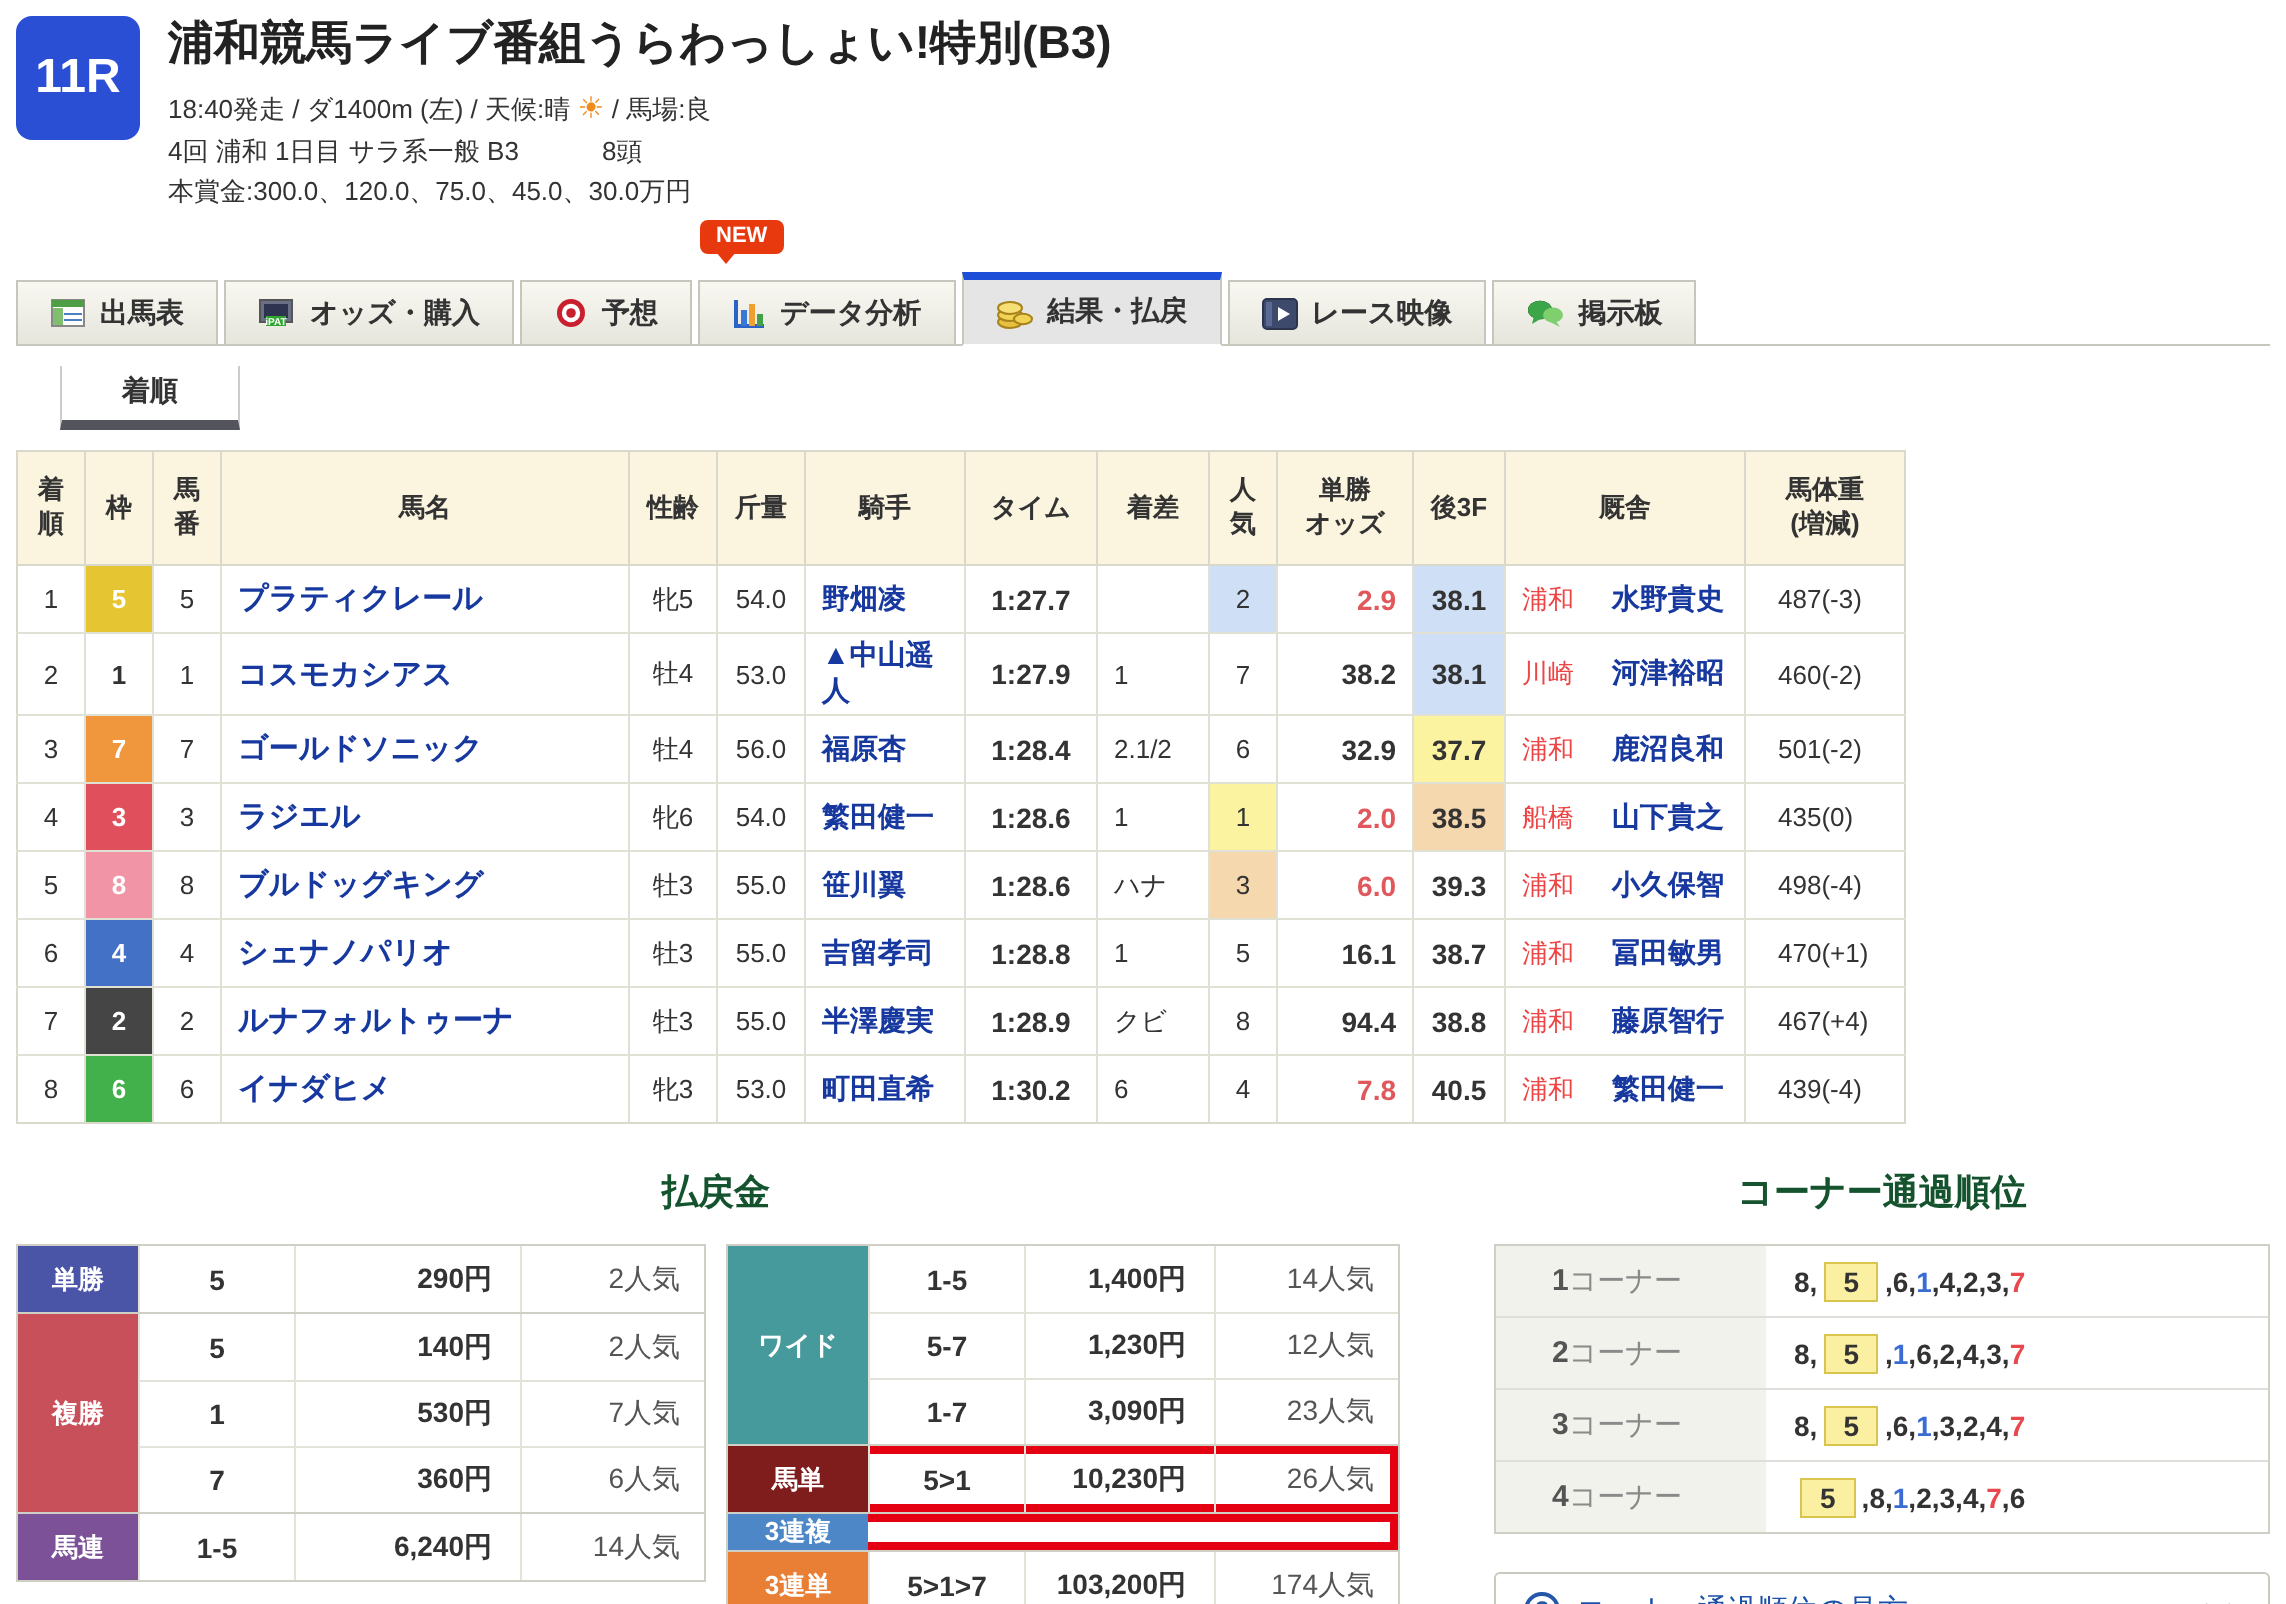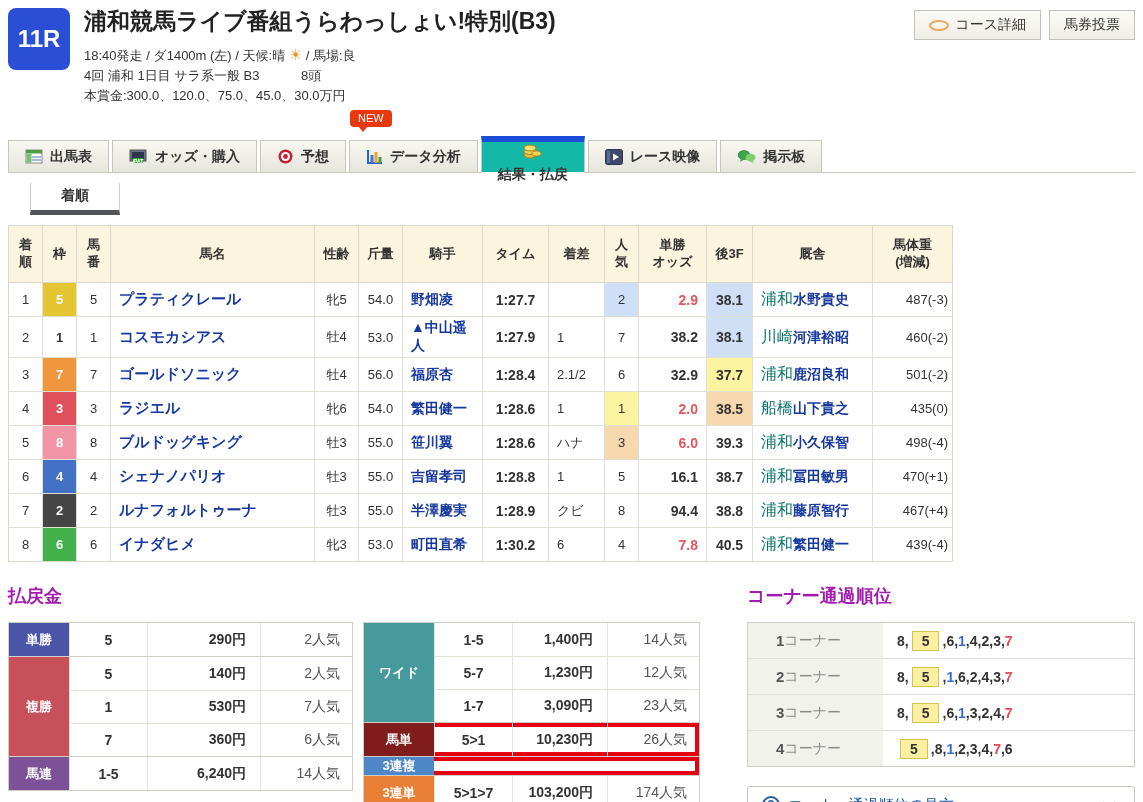--- a/index.html
+++ b/index.html
@@ -32,27 +32,26 @@
 
   
   .tabbar { display: flex; align-items: flex-end; border-bottom: 1px solid #c6c6bc; margin-top: 30px; position: relative; height: 37px; }
   .tab {
     display: flex; align-items: center; gap: 7px; height: 33px; padding: 0 16px;
     background: linear-gradient(#f8f7f1,#e7e6dd); border: 1px solid #c6c6bc;
     margin-right: 3px; font-size: 14px; font-weight: bold; color: #333;
     cursor: pointer; white-space: nowrap; margin-bottom: -1px;
   }
   .tab.active {
-    background: #14b8a6; height: 37px; border-top: 6px solid #1d4ed8;
+    background: #e5e5e5; height: 37px; border-top: 4px solid #1d4ed8;
     border-bottom: 1px solid #fff;
-    flex-direction: column;
   }
   .new-badge {
     position: absolute; top: -26px; left: 342px; background: #e8380d; color: #fff;
-    font-size: 11px; font-weight: normal; padding: 3px 8px; border-radius: 4px; line-height: 1;
+    font-size: 11px; font-weight: bold; padding: 3px 8px; border-radius: 4px; line-height: 1;
   }
   .new-badge:after {
     content: ""; position: absolute; left: 8px; bottom: -5px;
     border: 5px solid transparent; border-top: 6px solid #e8380d; border-bottom: none;
   }
   .tab-ic { display: inline-flex; }
 
   
   .subtabs { margin-top: 10px; }
   .subtab {
@@ -76,30 +75,30 @@
   .results tr:last-child td { border-bottom: 1px solid #d9d9cb; }
   td.c-frame { font-weight: bold; }
   td.c-name, td.c-jockey, td.c-stable { text-align: left; padding-left: 8px; }
   a.lnk { color: #17399f; font-weight: bold; text-decoration: none; cursor: pointer; }
   td.c-name a { font-size: 15px; }
   td.c-jockey a, td.c-stable a { font-size: 14px; }
   td.c-time, td.c-3f { font-weight: bold; font-size: 14px; }
   td.c-odds { text-align: right; padding-right: 8px; font-weight: bold; font-size: 14px; }
   td.c-odds.red { color: #e0575c; }
   td.c-margin { text-align: left; padding-left: 8px; }
-  td.c-hweight { text-align: right; padding-left: 16px; }
-  .loc { color: #0f766e; font-size: 16px; margin-right: 0; font-weight: normal; }
+  td.c-hweight { text-align: left; padding-left: 16px; }
+  .loc { color: #ef4444; font-size: 13px; margin-right: 19px; font-weight: normal; }
   .hl1 { background: #fbf3a0 !important; }
   .hl2 { background: #cfdff6 !important; }
   .hl3 { background: #f5d8ad !important; }
 
   
   .bottom { display: flex; margin-top: 22px; }
   .pay-col { width: 700px; }
-  .sec-title { font-size: 18px; font-weight: bold; color: #a21caf; }
+  .sec-title { font-size: 18px; font-weight: bold; color: #14532d; text-align: center; }
   .pay-tables { display: flex; gap: 10px; margin-top: 14px; align-items: flex-start; }
   .pay-table { border: 1px solid #cfcfc5; }
   .pt-left { width: 345px; }
   .pt-right { width: 337px; }
   .pay-group { display: flex; border-top: 1px solid #cfcfc5; position: relative; }
   .pay-group:first-child { border-top: none; }
   .pay-group.hl-red { box-shadow: inset 0 0 0 4px #e50012; z-index: 2; }
   .pay-label {
     width: 60px; flex: none; display: flex; align-items: center; justify-content: center;
     color: #fff; font-size: 13px; font-weight: bold;
@@ -157,29 +156,20 @@
           <span>18:40発走 / ダ1400m (左) / 天候:晴</span>
           <span class="sun">☀</span>
           <span>/ 馬場:良</span>
         </div>
         <div>
           <span>4回 浦和 1日目 サラ系一般 B3</span>
           <span class="heads">8頭</span>
         </div>
         <div>本賞金:300.0、120.0、75.0、45.0、30.0万円</div>
       </div>
-    </div>
-    <div class="hdr-btns">
-      <button class="hbtn">
-        <span class="oval-icon"></span>
-        <span>コース詳細</span>
-      </button>
-      <button class="hbtn">
-        <span>馬券投票</span>
-      </button>
     </div>
   </div>
 
   <div class="tabbar">
     <div class="new-badge">NEW</div>
   <div class="tab">
         <span class="tab-ic">
           <svg width="18" height="15">
             <rect x="1" y="1" width="16" height="13" fill="#fff" stroke="#888"></rect>
             <rect x="1" y="1" width="16" height="3.5" fill="#4d9e45"></rect>

